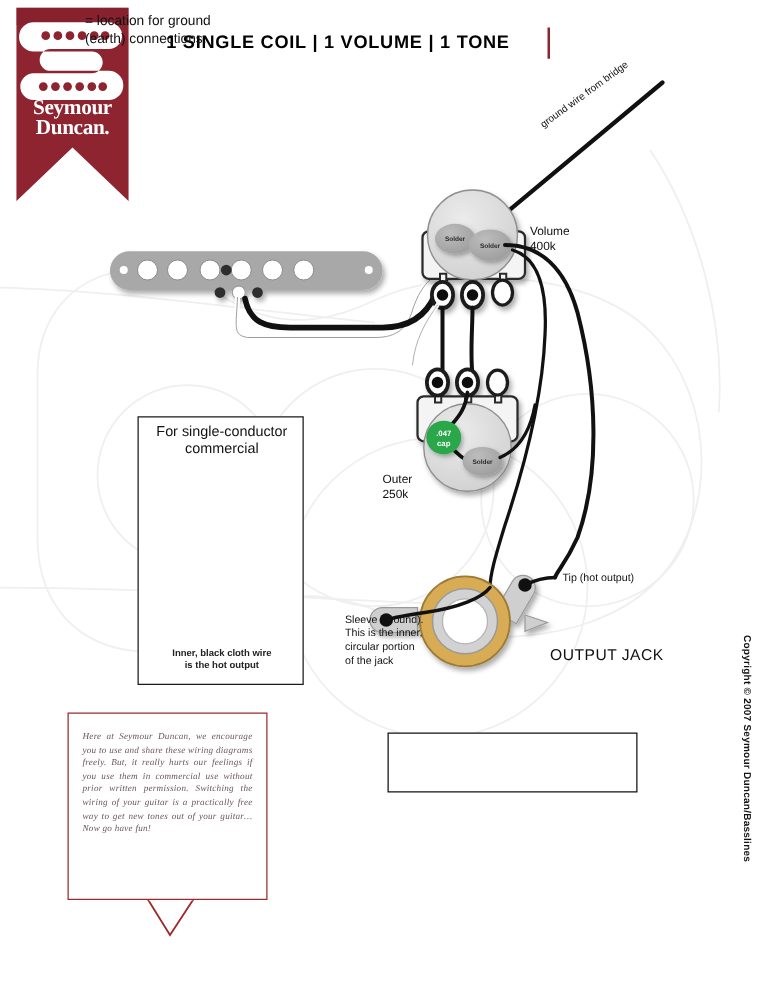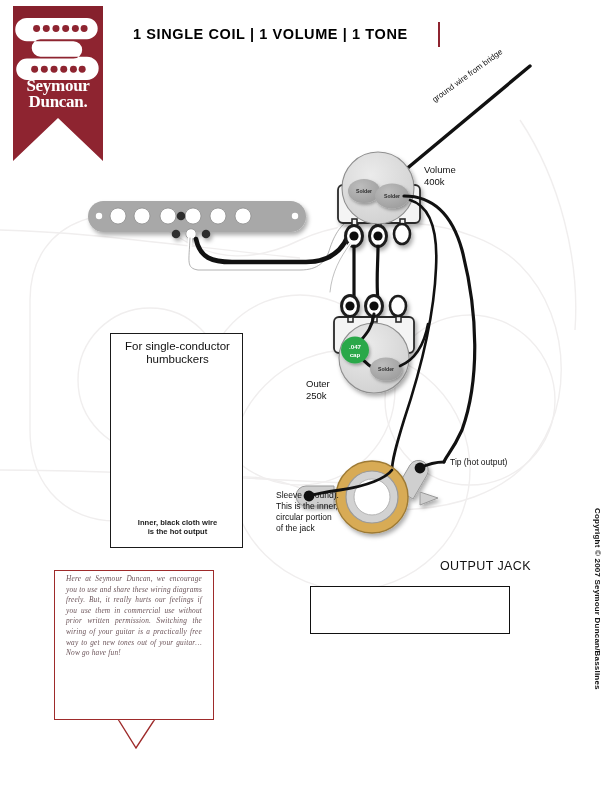--- a/index.html
+++ b/index.html
@@ -135,21 +135,21 @@
   
   .note {
     position: absolute;
     left: 54px;
     top: 570px;
     width: 160px;
     height: 150px;
     border: 1.4px solid #9e2b2b;
     background: #fff;
     box-sizing: border-box;
-    padding: 3px 11px 4px 11px;
+    padding: 13px 11px 4px 11px;
   }
   .note p {
     margin: 0;
     font-family: "Liberation Serif", serif;
     font-style: italic;
     font-size: 7.3px;
     line-height: 10.6px;
     color: #6b5358;
     text-align: justify;
     letter-spacing: 0.2px;
@@ -168,25 +168,25 @@
     color: #111;
     white-space: nowrap;
   }
   
   .lbl {
     position: absolute;
     font-size: 9.5px;
     line-height: 12px;
     color: #111;
   }
-  .lbl-volume { left: 424px; top: 164px; }
+  .lbl-volume { left: 424px; top: 180px; }
   .lbl-tone   { left: 306px; top: 378px; }
   .lbl-tip    { left: 450px; top: 456px; font-size: 8.5px; }
   .lbl-sleeve { left: 276px; top: 490px; font-size: 8.5px; line-height: 11px; text-align: left; width: 80px;}
-  .lbl-jack   { left: 440px; top: 518px; font-size: 12.5px; letter-spacing: 0.4px; margin-top: 42px;}
+  .lbl-jack   { left: 440px; top: 518px; font-size: 12.5px; letter-spacing: 0.4px;}
   .lbl-ground {
     left: 430px; top: 96px;
     font-size: 8px;
     transform: rotate(-36deg);
     transform-origin: left top;
     white-space: nowrap;
   }
   .solder-word {
     font-size: 5.2px;
     font-weight: bold;
@@ -434,29 +434,33 @@
     <div>of the jack</div>
   </div>
 
   <div class="lbl lbl-jack">OUTPUT JACK</div>
 
   <div class="lbl lbl-ground">ground wire from bridge</div>
 
   <div class="hb-box">
     <div class="hb-title">
       <div>For single-conductor</div>
-      <div>humbuckers</div>
+      <div>commercial</div>
     </div>
     <div class="hb-foot">
       <div>Inner, black cloth wire</div>
       <div>is the hot output</div>
     </div>
   </div>
 
   <div class="legend-box"></div>
+  <div class="legend-text">
+    <div>= location for ground</div>
+    <div>(earth) connections.</div>
+  </div>
 
   <div class="note">
     <p>Here at Seymour Duncan, we encourage you to use and share these wiring diagrams freely. But, it really hurts our feelings if you use them in commercial use without prior written permission. Switching the wiring of your guitar is a practically free way to get new tones out of your guitar… Now go have fun!</p>
   </div>
 
   <div class="copyright">Copyright © 2007 Seymour Duncan/Basslines</div>
 
 </div>
 
 </body></html>

